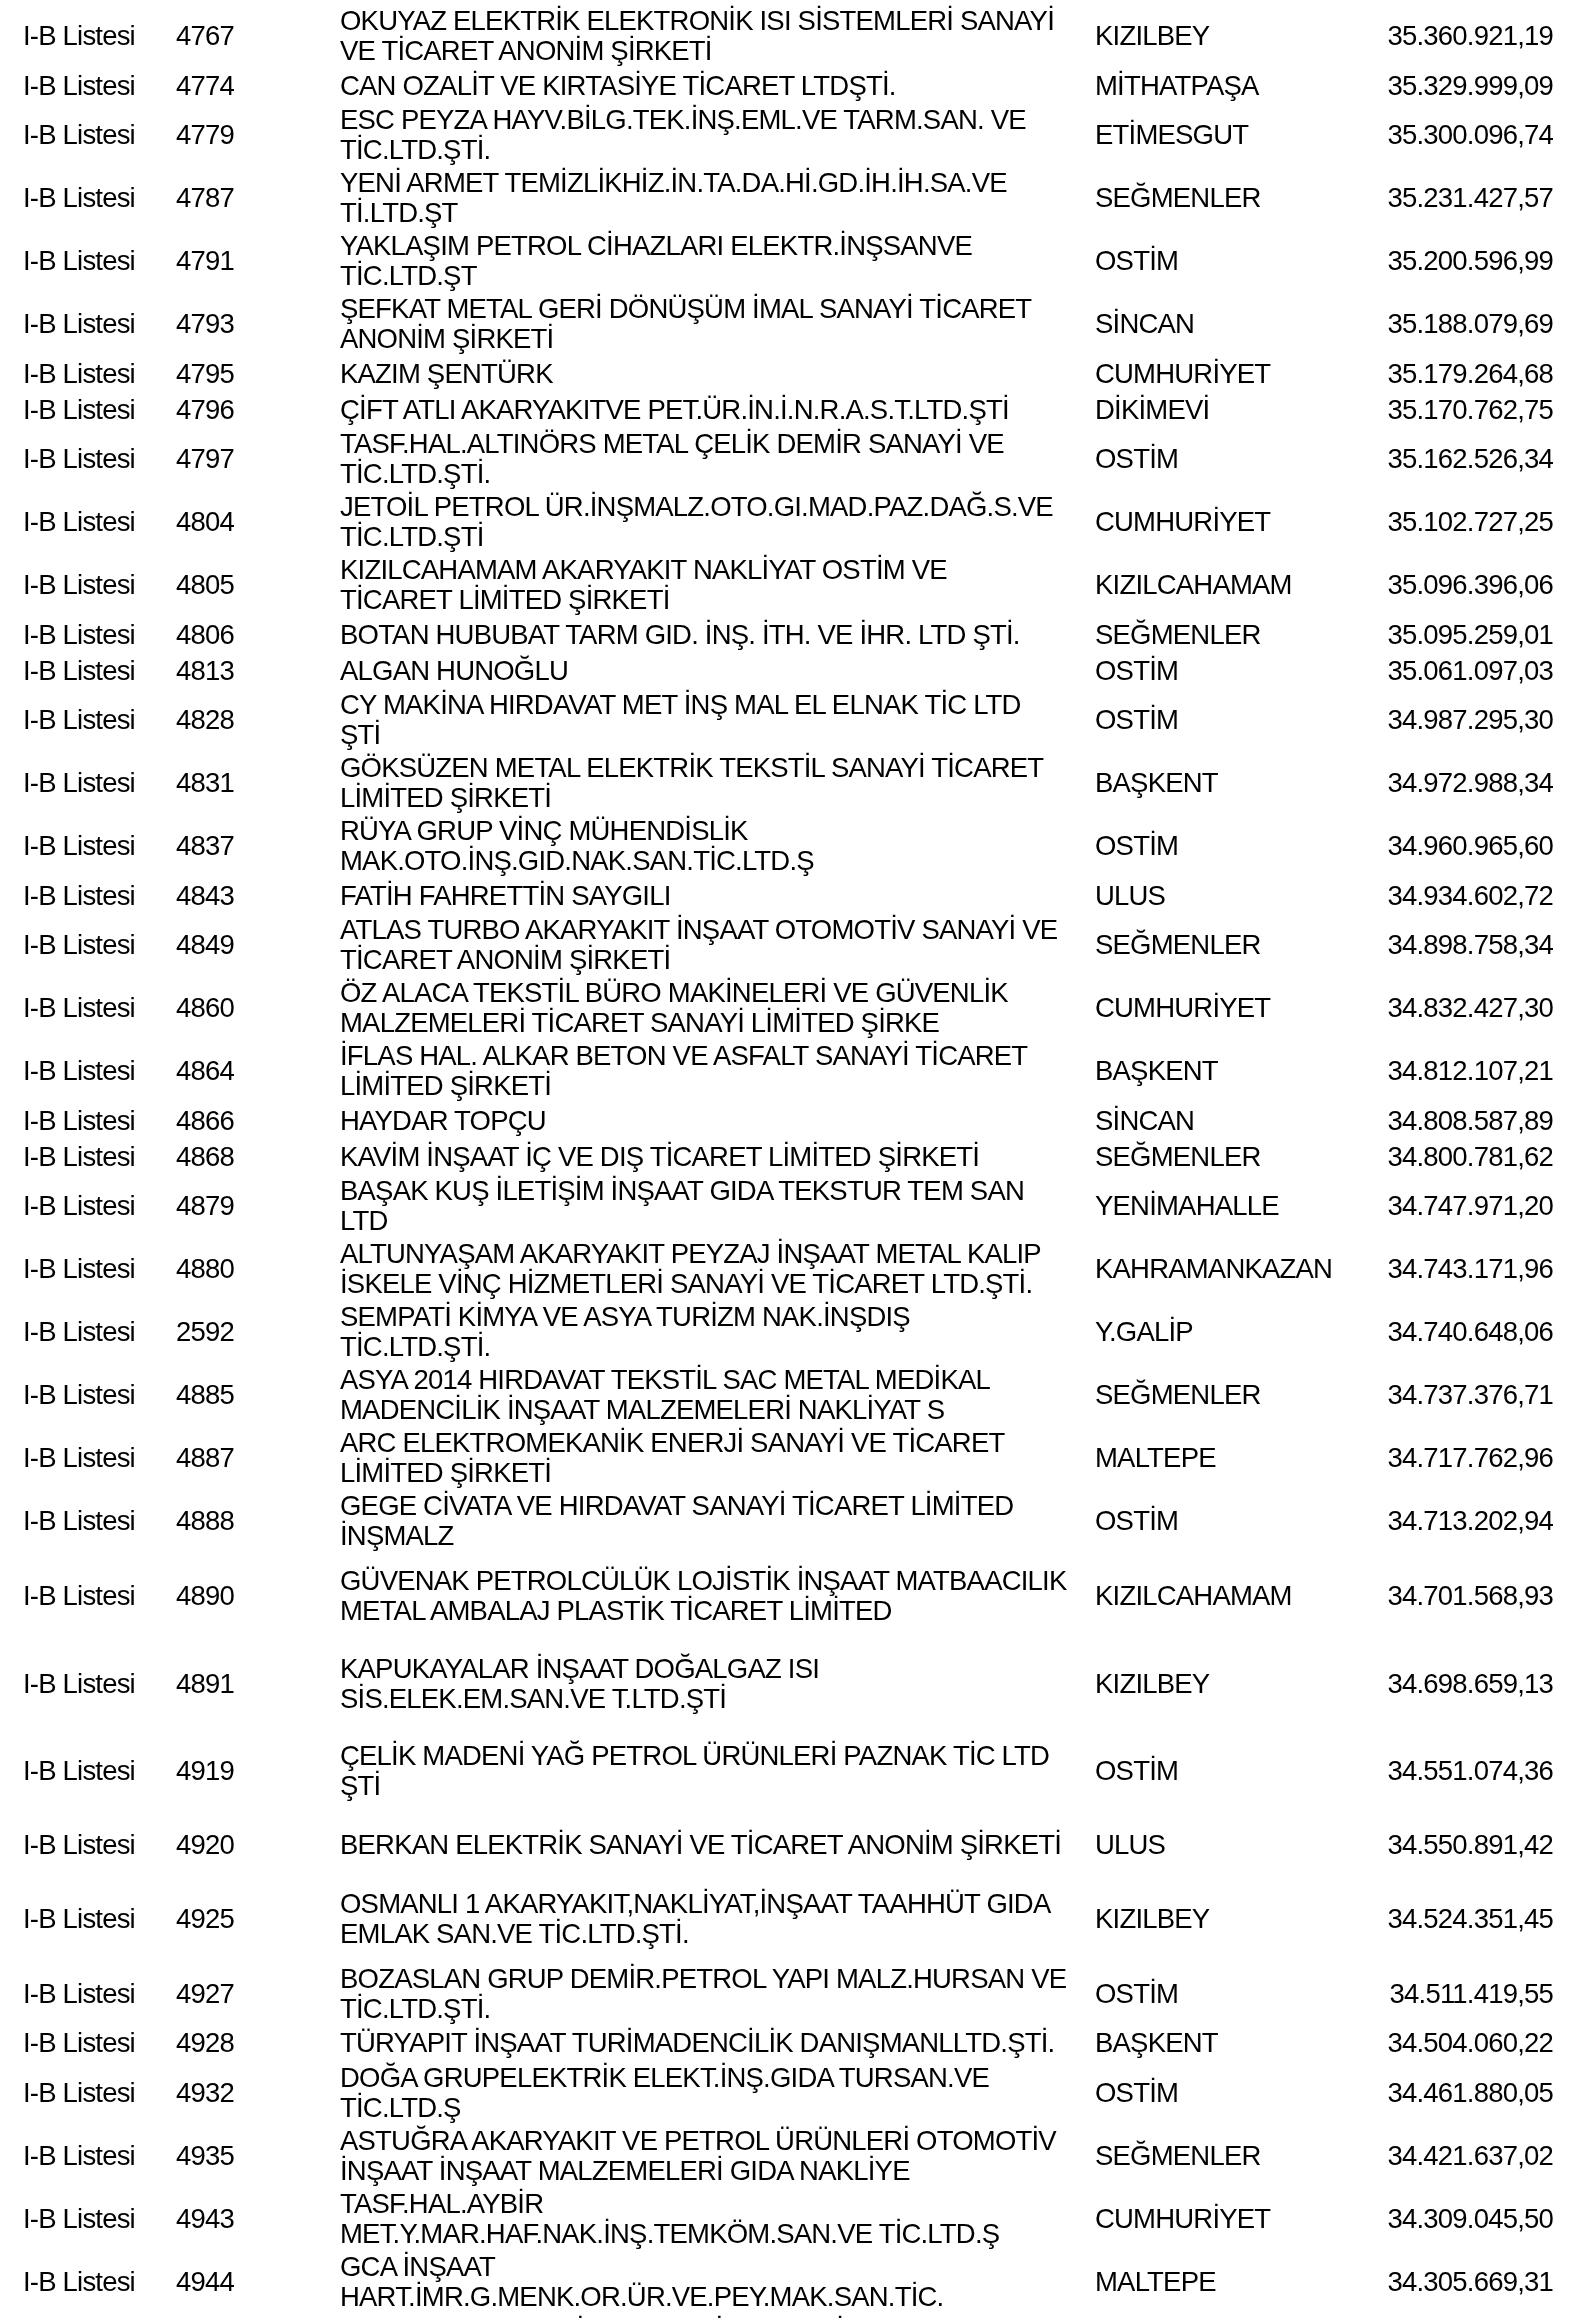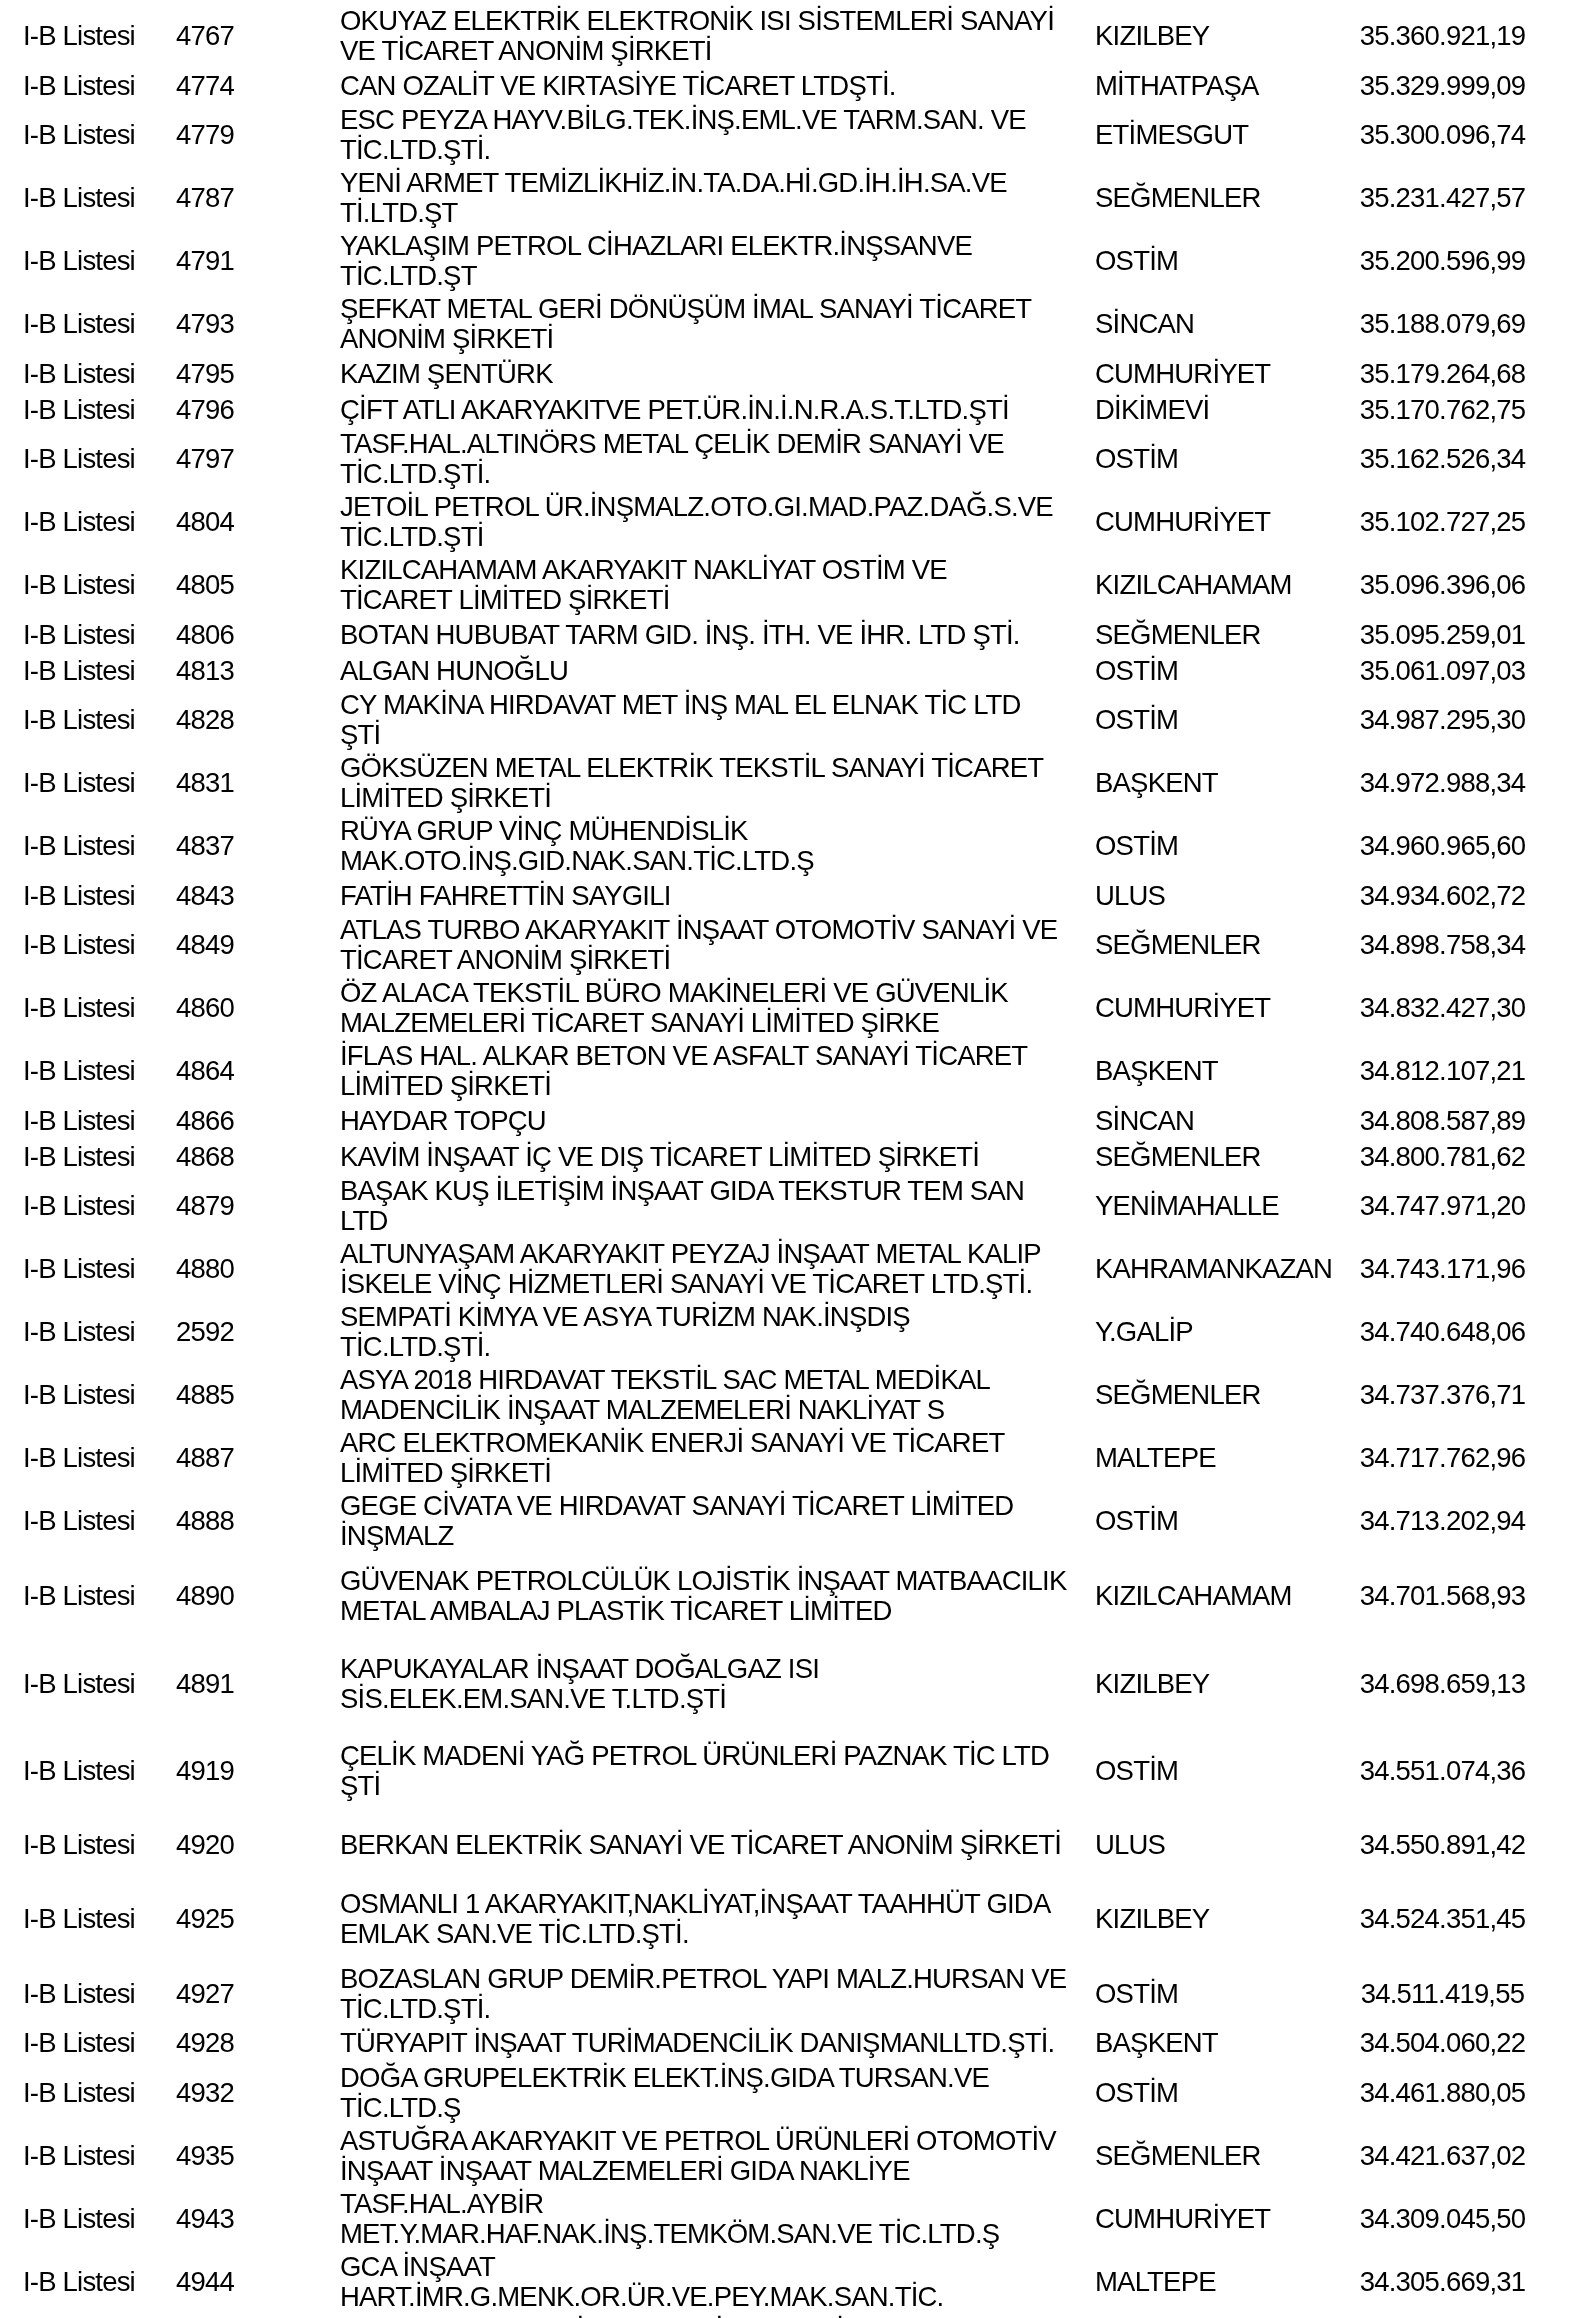--- a/index.html
+++ b/index.html
@@ -30,21 +30,21 @@
     letter-spacing: -0.8px;
   }
   .row.tall {
     padding: 13.7px 0;
   }
   .cell { overflow: visible; }
   .col-list   { white-space: nowrap; }
   .col-rank   { white-space: nowrap; }
   .col-name   { white-space: pre; }
   .col-district { white-space: nowrap; }
-  .col-amount { text-align: center; white-space: nowrap; }
+  .col-amount { text-align: right; white-space: nowrap; }
 </style>
 </head>
 <body>
 
 <div class="doc">
   <div id="table-body">
   <div class="row">
     <div class="cell col-list">I-B Listesi</div>
     <div class="cell col-rank">4767</div>
     <div class="cell col-name">OKUYAZ ELEKTRİK ELEKTRONİK ISI SİSTEMLERİ SANAYİ
@@ -257,21 +257,21 @@
     <div class="cell col-rank">2592</div>
     <div class="cell col-name">SEMPATİ KİMYA VE ASYA TURİZM NAK.İNŞDIŞ
 TİC.LTD.ŞTİ.</div>
     <div class="cell col-district">Y.GALİP</div>
     <div class="cell col-amount">34.740.648,06</div>
   </div>
 
   <div class="row">
     <div class="cell col-list">I-B Listesi</div>
     <div class="cell col-rank">4885</div>
-    <div class="cell col-name">ASYA 2018 HIRDAVAT TEKSTİL SAC METAL MEDİKAL
+    <div class="cell col-name">ASYA 2014 HIRDAVAT TEKSTİL SAC METAL MEDİKAL
 MADENCİLİK İNŞAAT MALZEMELERİ NAKLİYAT S</div>
     <div class="cell col-district">SEĞMENLER</div>
     <div class="cell col-amount">34.737.376,71</div>
   </div>
 
   <div class="row">
     <div class="cell col-list">I-B Listesi</div>
     <div class="cell col-rank">4887</div>
     <div class="cell col-name">ARC ELEKTROMEKANİK ENERJİ SANAYİ VE TİCARET
 LİMİTED ŞİRKETİ</div>

